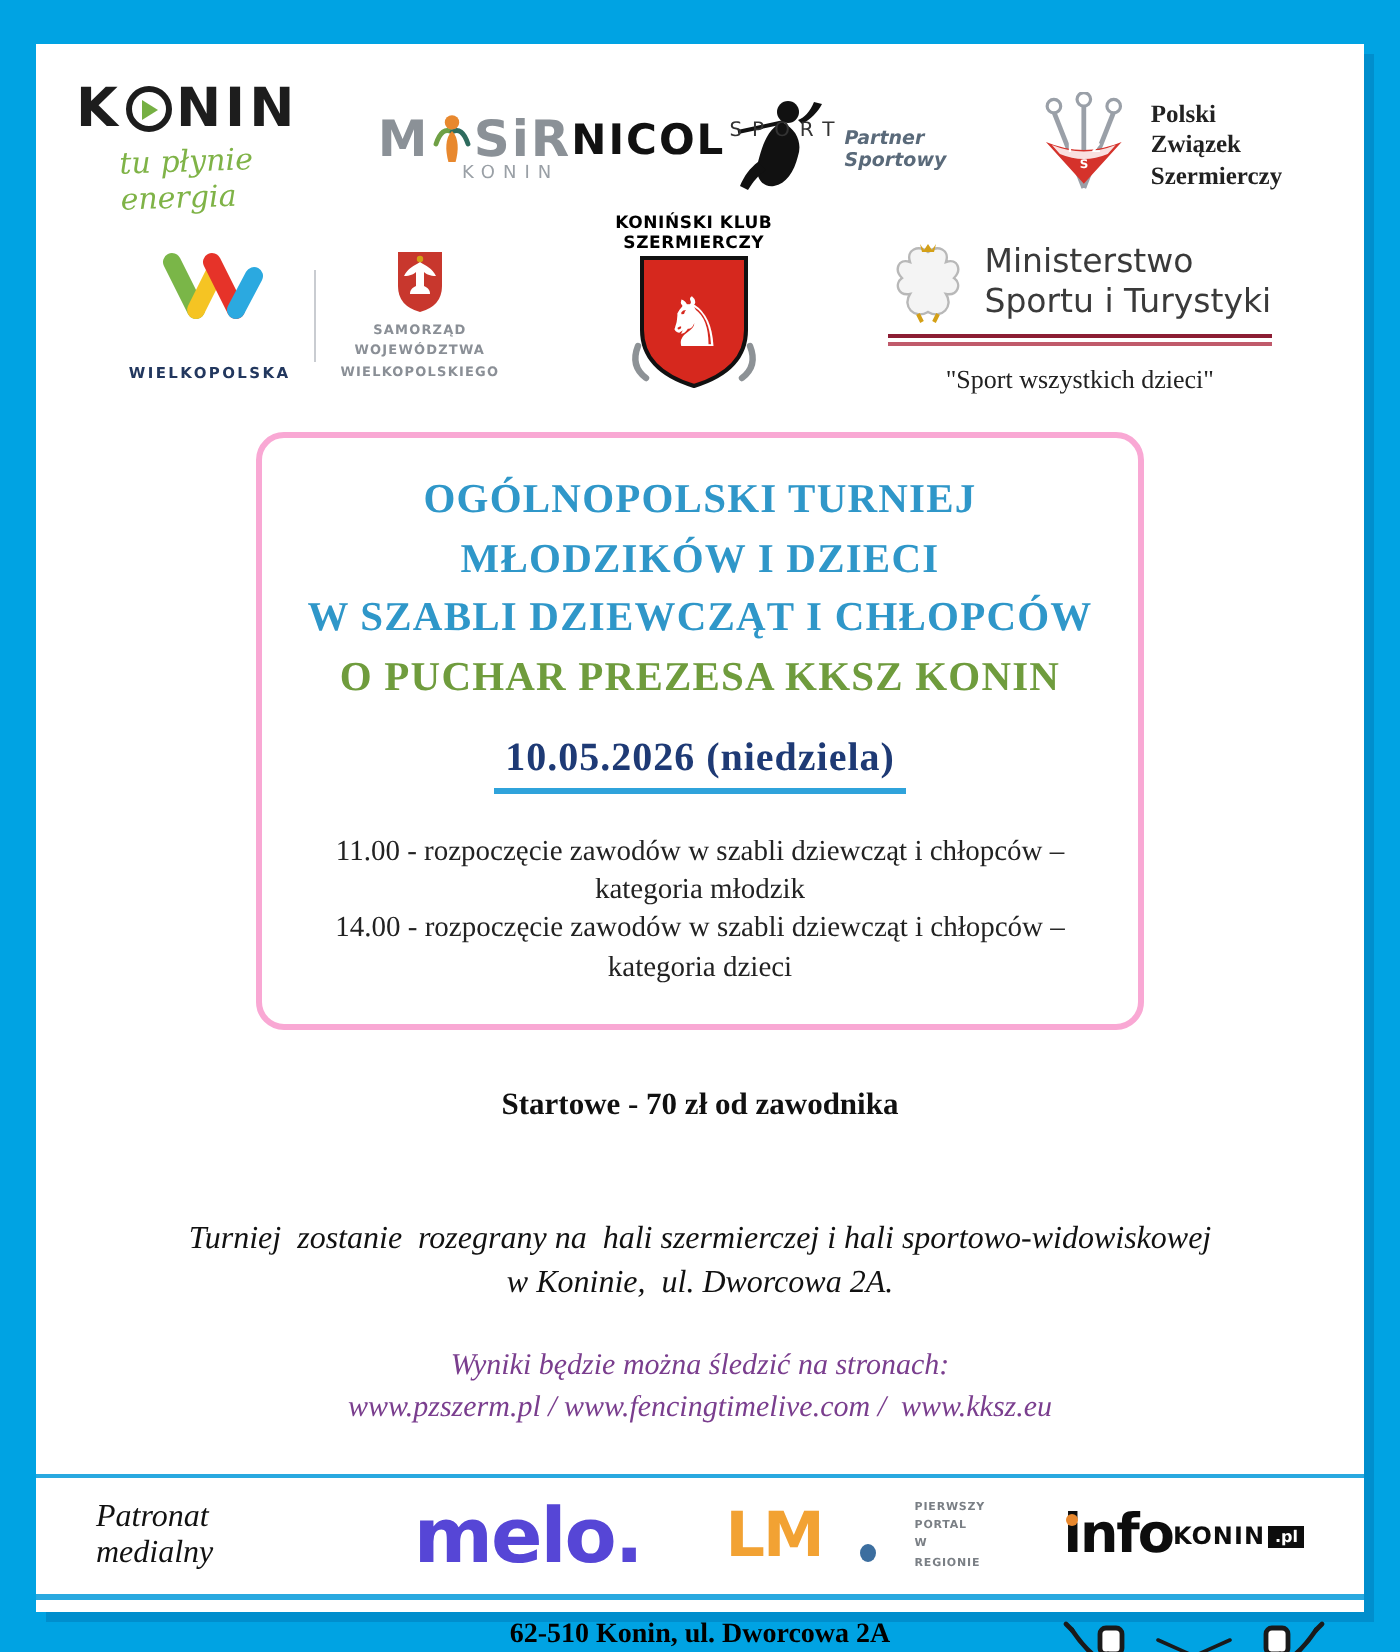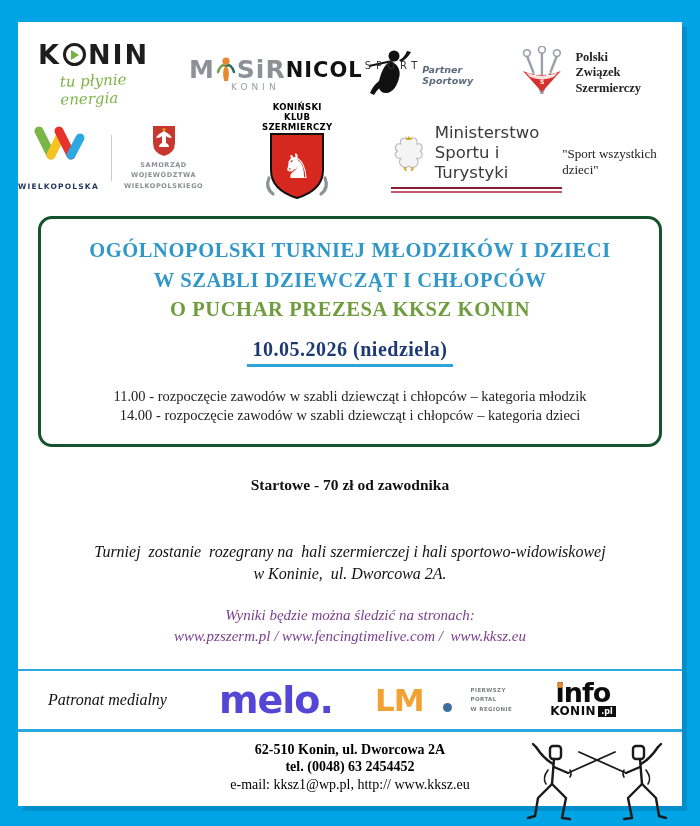--- a/index.html
+++ b/index.html
@@ -48,29 +48,29 @@
   .samorzad { display:flex; flex-direction:column; align-items:center; }
   .samorzad-lines { font-family:"DejaVu Sans", sans-serif; font-size:6.5px; font-weight:bold; color:#8a8f96;
                     letter-spacing:0.6px; text-align:center; line-height:1.6; margin-top:3px; }
 
   
   .kksz-crest { display:flex; flex-direction:column; align-items:center; margin-top:-10px; }
   .kksz-crest-title { font-family:"DejaVu Sans", sans-serif; font-size:8.5px; font-weight:bold; color:#000;
                       text-align:center; line-height:1.2; letter-spacing:0.3px; }
 
   
-  .ministry { display:flex; flex-direction:row; align-items:center; }
+  .ministry { display:flex; flex-direction:column; align-items:center; }
   .ministry-top { display:flex; align-items:center; gap:8px; }
   .ministry-name { font-family:"DejaVu Sans", sans-serif; font-size:16.5px; color:#3a3a3a; line-height:1.2; }
   .ministry-rule1 { height:2.5px; background:#8c1d33; margin-top:4px; width:100%; }
   .ministry-rule2 { height:2px; background:#c05a6b; margin-top:1.5px; width:100%; }
   .ministry-motto { font-size:13px; color:#222; margin-top:9px; }
 
   
-  .title-box { margin:10px auto 0; width:624px; border:3px solid #14532d; border-radius:14px;
+  .title-box { margin:10px auto 0; width:444px; border:3px solid #f9a8d4; border-radius:14px;
                padding:17px 10px 18px; text-align:center; }
   .t1, .t2 { font-size:20.5px; font-weight:bold; color:#2F97C9; letter-spacing:0.6px; line-height:1.45; }
   .t3 { font-size:20.5px; font-weight:bold; color:#6F9C3D; letter-spacing:0.6px; line-height:1.45; }
   .date-wrap { margin-top:13px; }
   .date { display:inline-block; font-size:20px; font-weight:bold; color:#1E3A75; letter-spacing:0.5px;
           border-bottom:3.5px solid #2FA3DB; padding:0 6px 3px; }
   .sched { margin-top:20px; font-size:14.5px; color:#222; line-height:1.33; }
 
   
   .fee { text-align:center; font-size:15.5px; font-weight:bold; color:#111; margin-top:29px; }
@@ -84,21 +84,21 @@
   
   .patronat { display:flex; align-items:center; height:58px; padding:0 30px; gap:38px; }
   .patronat-label { font-style:italic; font-size:16px; color:#111; }
   .melo { font-family:"DejaVu Sans", sans-serif; font-weight:bold; font-size:38px; color:#5646D6;
           letter-spacing:-1px; margin-left:14px; }
   .lm { display:flex; align-items:center; gap:19px; margin-left:4px; }
   .lm-name { font-family:"DejaVu Sans", sans-serif; font-weight:bold; font-size:31px; color:#F2A233; letter-spacing:-1px; }
   .lm-dot { width:9px; height:9px; border-radius:50%; background:#3C6E9F; align-self:flex-end; margin-bottom:6px; }
   .lm-lines { font-family:"DejaVu Sans", sans-serif; font-size:5.5px; font-weight:bold; color:#7a7f85;
               line-height:1.7; letter-spacing:0.4px; }
-  .infok { display:flex; flex-direction:column; align-items:center; font-family:"DejaVu Sans", sans-serif; }
+  .infok { display:flex; flex-direction:row; align-items:center; font-family:"DejaVu Sans", sans-serif; }
   .infok-top { position:relative; font-weight:bold; font-size:27px; color:#0d0d0d; letter-spacing:-1px; line-height:0.85; }
   .infok-dot { position:absolute; left:1px; top:0px; width:6px; height:6px; border-radius:50%; background:#E8882E; }
   .infok-bottom { display:flex; align-items:center; gap:2px; margin-top:0px; }
   .infok-konin { font-weight:bold; font-size:12px; color:#0d0d0d; letter-spacing:0.5px; }
   .infok-pl { font-weight:bold; font-size:8px; color:#fff; background:#0d0d0d; padding:1px 3px; }
 
   
   .footer { position:relative; padding-top:9px; height:92px; }
   .f-club { text-align:center; font-size:16px; font-weight:bold; color:#000; }
   .f-line-b { text-align:center; font-size:14px; font-weight:bold; color:#000; line-height:1.25; }

